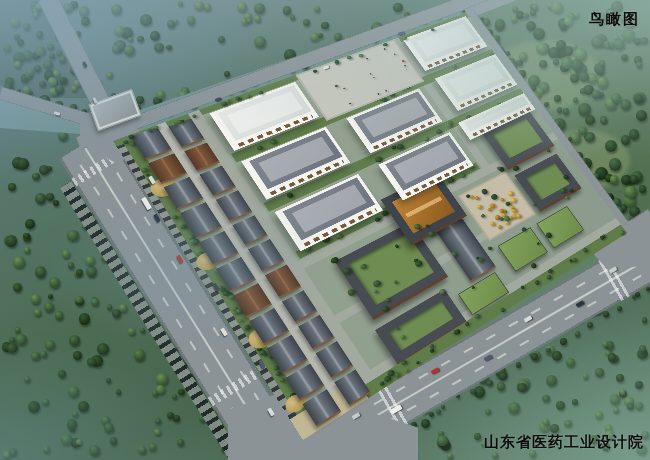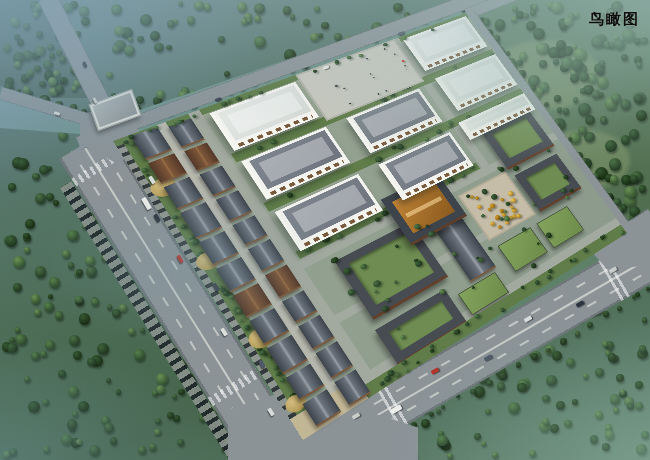--- a/index.html
+++ b/index.html
@@ -1169,20 +1169,21 @@
       <span class="tree" style="left: 106.949px; top: 0.629481px; width: 4.19251px; height: 4.19251px; background: radial-gradient(circle at 35% 30%, rgb(74, 113, 69), rgb(35, 58, 35) 75%);"></span>
       <span class="tree" style="left: 210.269px; top: 0.27313px; width: 3.60214px; height: 3.60214px; background: radial-gradient(circle at 35% 30%, rgb(60, 98, 56), rgb(29, 50, 29) 75%);"></span>
       <span class="tree" style="left: 323.1px; top: 3.6034px; width: 4.37776px; height: 4.37776px; background: radial-gradient(circle at 35% 30%, rgb(60, 98, 56), rgb(29, 50, 29) 75%);"></span>
       <span class="tree" style="left: 288.167px; top: 1.22212px; width: 4.79563px; height: 4.79563px; background: radial-gradient(circle at 35% 30%, rgb(106, 145, 85), rgb(50, 80, 46) 75%);"></span>
       <span class="tree" style="left: 272px; top: 30px; width: 3px; height: 3px; background: rgb(192, 48, 40);"></span>
     </div>
 
   <div class="mist" id="mistB" style="z-index:7;"></div>
   <div class="mist" id="mistA" style="z-index:8;"></div>
   <div class="label" id="viewTitle" style="z-index:9;">鸟瞰图</div>
+  <div class="label" id="credit" style="z-index:9;">山东省医药工业设计院</div>
 <span class="tree" style="left: 105.131px; top: 131.412px; width: 6.71335px; height: 6.71335px; background: radial-gradient(circle at 35% 30%, rgb(74, 112, 64), rgb(34, 55, 34) 75%);"></span>
     <span class="tree" style="left: 116.78px; top: 127.55px; width: 6.77843px; height: 6.77843px; background: radial-gradient(circle at 35% 30%, rgb(53, 85, 47), rgb(21, 37, 18) 75%);"></span>
     <span class="tree" style="left: 127.734px; top: 120.636px; width: 4.15425px; height: 4.15425px; background: radial-gradient(circle at 35% 30%, rgb(74, 112, 64), rgb(34, 55, 34) 75%);"></span>
     <span class="tree" style="left: 140.487px; top: 116.283px; width: 5.46128px; height: 5.46128px; background: radial-gradient(circle at 35% 30%, rgb(63, 98, 56), rgb(28, 47, 28) 75%);"></span>
     <span class="tree" style="left: 151.654px; top: 113.094px; width: 5.75159px; height: 5.75159px; background: radial-gradient(circle at 35% 30%, rgb(63, 98, 56), rgb(28, 47, 28) 75%);"></span>
     <span class="tree" style="left: 165.618px; top: 107.632px; width: 7.33914px; height: 7.33914px; background: radial-gradient(circle at 35% 30%, rgb(74, 112, 64), rgb(34, 55, 34) 75%);"></span>
     <span class="tree" style="left: 175.32px; top: 103.284px; width: 4.58513px; height: 4.58513px; background: radial-gradient(circle at 35% 30%, rgb(74, 112, 64), rgb(34, 55, 34) 75%);"></span>
     <span class="tree" style="left: 189.44px; top: 100.551px; width: 7.10717px; height: 7.10717px; background: radial-gradient(circle at 35% 30%, rgb(63, 98, 56), rgb(28, 47, 28) 75%);"></span>
     <span class="tree" style="left: 202.512px; top: 96.2535px; width: 4.29415px; height: 4.29415px; background: radial-gradient(circle at 35% 30%, rgb(53, 85, 47), rgb(21, 37, 18) 75%);"></span>
     <span class="tree" style="left: 215.309px; top: 92.0218px; width: 4.20116px; height: 4.20116px; background: radial-gradient(circle at 35% 30%, rgb(63, 98, 56), rgb(28, 47, 28) 75%);"></span>

